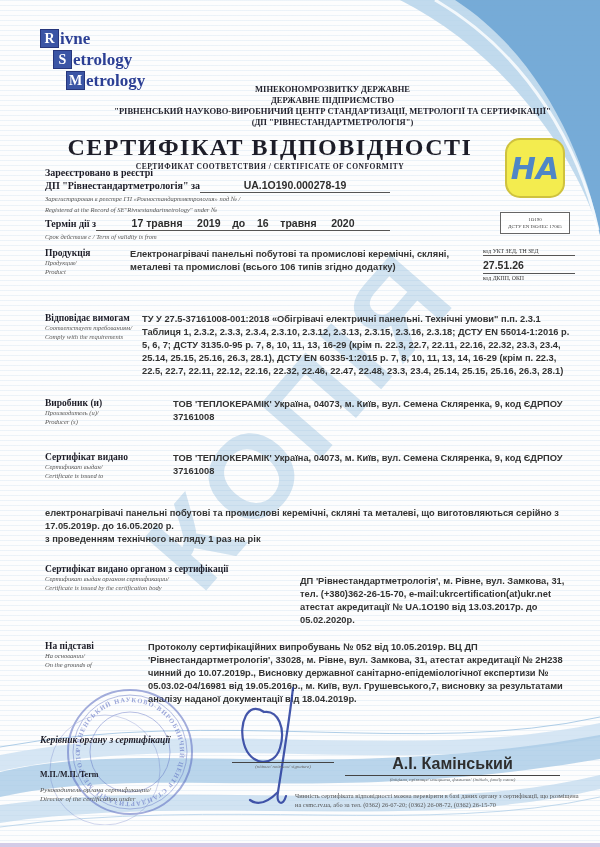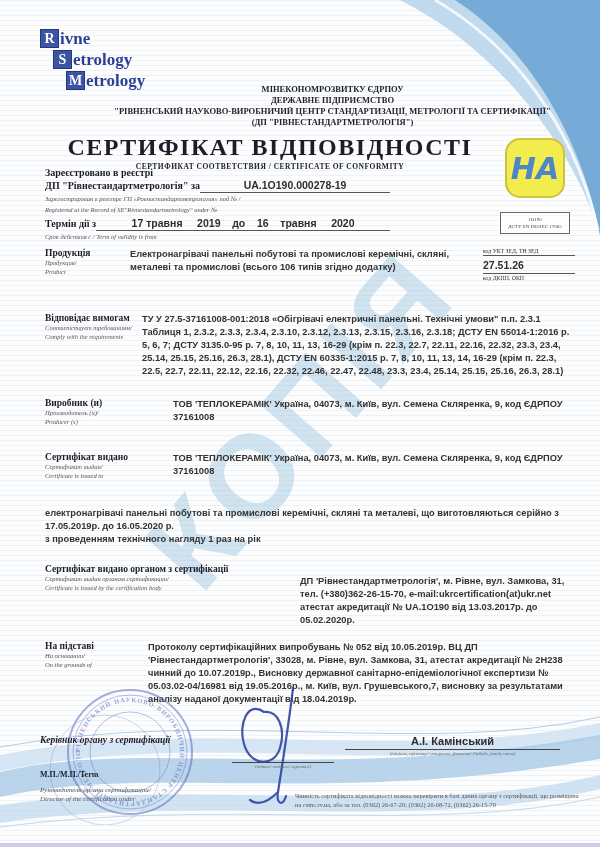--- a/index.html
+++ b/index.html
@@ -92,21 +92,21 @@
 
   
   .footer-label{position:absolute; left:40px; top:735px; z-index:5; width:190px;}
   .stamp-mp{position:absolute; left:40px; top:770px; z-index:5;
     font-family:"Liberation Serif", serif; font-weight:bold; font-size:8px; color:#1d1d28;}
   .sig-area{position:absolute; left:232px; top:742px; width:102px; z-index:5; text-align:center;}
   .sig-line{border-top:1.2px solid #444; margin-top:20px;}
   .tiny-sub{font-family:"Liberation Serif", serif; font-style:italic; font-size:4.8px;
     color:#666; margin-top:1px; white-space:nowrap;}
   .name-area{position:absolute; left:345px; top:735px; width:215px; z-index:5; text-align:center;}
-  .name-val{font-family:"Liberation Sans", sans-serif; font-weight:bold; font-size:11px; color:#2e2e2e;}
+  .name-val{font-family:"Liberation Sans", sans-serif; font-weight:bold; font-size:16px; color:#2e2e2e;margin-top:20px;}
   .name-line{border-top:1.2px solid #444; margin-top:2px;}
   .verify{position:absolute; left:295px; top:792px; width:285px; z-index:5;
     font-family:"Liberation Serif", serif; font-size:6.4px; line-height:8.6px; color:#555;}
   .bottom-strip{position:absolute; left:0; right:0; bottom:0; height:4px;
     background:rgba(205,198,228,0.75); z-index:6;}
 </style>
 </head>
 <body>
 
 <div class="page">
@@ -137,21 +137,21 @@
       <span class="sq">S</span>
       <span>etrology</span>
     </div>
     <div class="logo-line">
       <span class="sq">M</span>
       <span>etrology</span>
     </div>
   </div>
 
   <div class="gov-header">
-    <div>МІНЕКОНОМРОЗВИТКУ ЄДРПОУ</div>
+    <div>МІНЕКОНОМРОЗВИТКУ ДЕРЖАВНЕ</div>
     <div>ДЕРЖАВНЕ ПІДПРИЄМСТВО</div>
     <div>"РІВНЕНСЬКИЙ НАУКОВО-ВИРОБНИЧИЙ ЦЕНТР СТАНДАРТИЗАЦІЇ, МЕТРОЛОГІЇ ТА СЕРТИФІКАЦІЇ"</div>
     <div>(ДП "РІВНЕСТАНДАРТМЕТРОЛОГІЯ")</div>
   </div>
 
   <div class="title">СЕРТИФІКАТ ВІДПОВІДНОСТІ</div>
   <div class="subtitle">СЕРТИФИКАТ СООТВЕТСТВИЯ / CERTIFICATE OF CONFORMITY</div>
 
   <div class="badge">
     <div class="badge-mark">НА</div>

